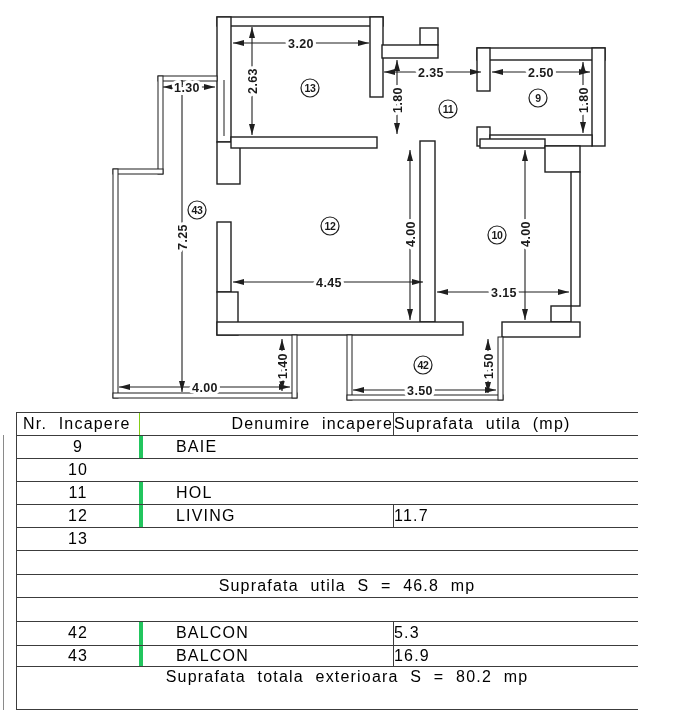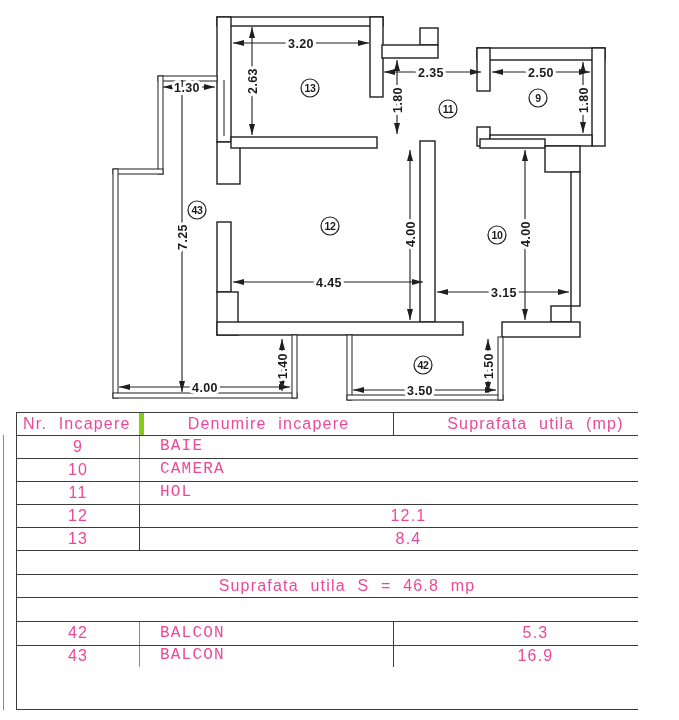--- a/index.html
+++ b/index.html
@@ -11,33 +11,33 @@
   .wt {fill:#fff;stroke:#1f1f1f;stroke-width:1;}
   .dl {stroke:#1f1f1f;stroke-width:1.1;fill:none;
        marker-start:url(#arr);marker-end:url(#arr);}
   .dim{font:700 12.5px "Liberation Sans",sans-serif;fill:#1a1a1a;text-anchor:middle;
        letter-spacing:.4px;paint-order:stroke fill;stroke:#fff;stroke-width:6px;stroke-linejoin:round;}
   .rnum{font:700 10.5px "Liberation Sans",sans-serif;fill:#1a1a1a;text-anchor:middle;letter-spacing:-.3px;}
   .rc {fill:#fff;stroke:#1f1f1f;stroke-width:1.2;}
   
   #rtable{position:absolute;left:16px;top:412px;width:662px;height:298px;
           border:1px solid #3c3c3c;box-sizing:border-box;
-          color:#ec4899;font-size:16px;letter-spacing:1.2px;word-spacing:6px;}
+          color:#000000;font-size:16px;letter-spacing:1.2px;word-spacing:6px;}
   .trow{box-sizing:border-box;border-bottom:1px solid #3c3c3c;height:23px;line-height:21px;
         display:flex;overflow:hidden;}
   .trow:last-child{border-bottom:none;}
   .h24{height:24px;line-height:22px;}
   .h21{height:21px;line-height:19px;}
   .h22{height:22px;line-height:20px;}
   .c{box-sizing:border-box;height:100%;}
   .c1{width:122px;text-align:center;}
-  .c2{width:254px;border-left:1px solid #22c55e;padding-left:20px;font-family:Liberation Mono, monospace;}
-  .c3{flex:1;border-left:1px solid #3c3c3c;text-align:center;}
+  .c2{width:254px;border-left:4px solid #22c55e;padding-left:33px;}
+  .c3{flex:1;border-left:1px solid #3c3c3c;text-align:left;}
   .c1h{width:122px;padding-left:6px;text-align:left;}
-  .c2h{width:254px;border-left:5px solid #84cc16;text-align:center;}
+  .c2h{width:254px;border-left:1px solid #84cc16;text-align:right;}
   .spanrow{justify-content:center;text-align:right;display:flex;}
   .edgeline{position:absolute;left:3px;top:435px;width:1px;height:275px;background:#8a8a8a;}
 </style>
 </head>
 <body>
 
 <div id="stage">
 
   <svg id="plan" width="679" height="412" viewBox="0 0 679 412">
     <defs>
@@ -150,44 +150,46 @@
       <div class="c c1h">Nr. Incapere</div>
       <div class="c c2h">Denumire incapere</div>
       <div class="c c3">Suprafata utila (mp)</div>
     </div>
     <div class="trow">
       <div class="c c1">9</div>
       <div class="c c2">BAIE</div>
     </div>
     <div class="trow">
       <div class="c c1">10</div>
-      <div class="c c2">CAMERA</div>
     </div>
     <div class="trow">
       <div class="c c1">11</div>
       <div class="c c2">HOL</div>
     </div>
     <div class="trow">
       <div class="c c1">12</div>
-      <div class="c c3">12.1</div>
+      <div class="c c2">LIVING</div>
+      <div class="c c3">11.7</div>
     </div>
     <div class="trow">
       <div class="c c1">13</div>
-      <div class="c c3">8.4</div>
     </div>
     <div class="trow h24"></div>
     <div class="trow spanrow">
       <span>Suprafata utila S = 46.8 mp</span>
     </div>
     <div class="trow h24"></div>
     <div class="trow h24">
       <div class="c c1">42</div>
       <div class="c c2">BALCON</div>
       <div class="c c3">5.3</div>
     </div>
     <div class="trow h21">
       <div class="c c1">43</div>
       <div class="c c2">BALCON</div>
       <div class="c c3">16.9</div>
     </div>
+    <div class="trow h22 spanrow">
+      <span>Suprafata totala exterioara S = 80.2 mp</span>
+    </div>
   </div>
 
 </div>
 
 </body></html>

